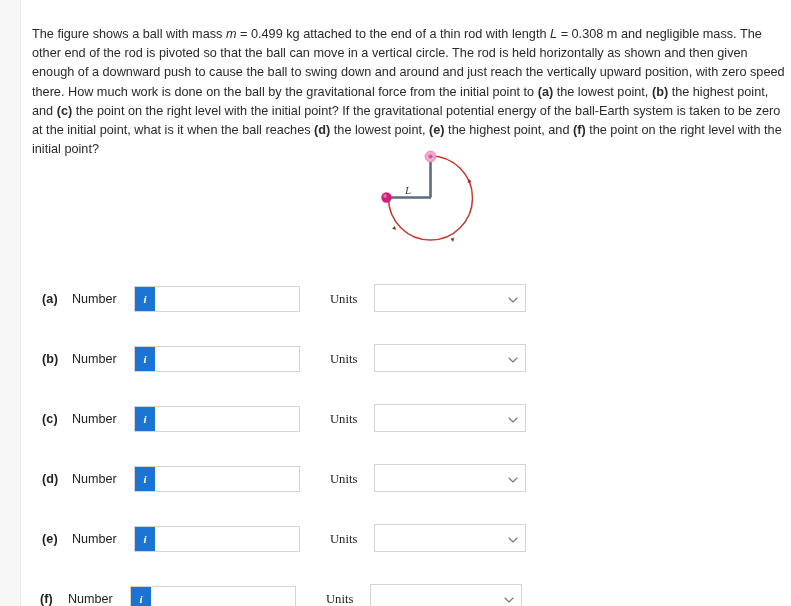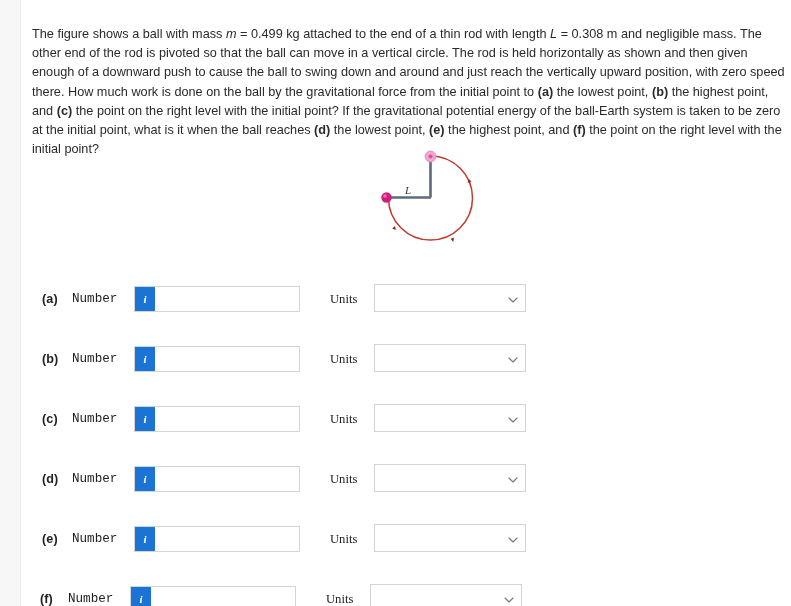--- a/index.html
+++ b/index.html
@@ -75,21 +75,20 @@
     color: #222222;
     text-align: left;
     letter-spacing: .1px;
   }
   .row .lbl-number {
     position: absolute;
     left: 51px;
     top: 14px;
     font-size: 12.6px;
     color: #222222;
-    font-family: Liberation Mono, monospace;
   }
   .row.shift .tag { left: 19px; }
   .row.shift .lbl-number { left: 47px; }
 
   .numfield {
     position: absolute;
     left: 113px;
     top: 8px;
     width: 166px;
     height: 26px;

